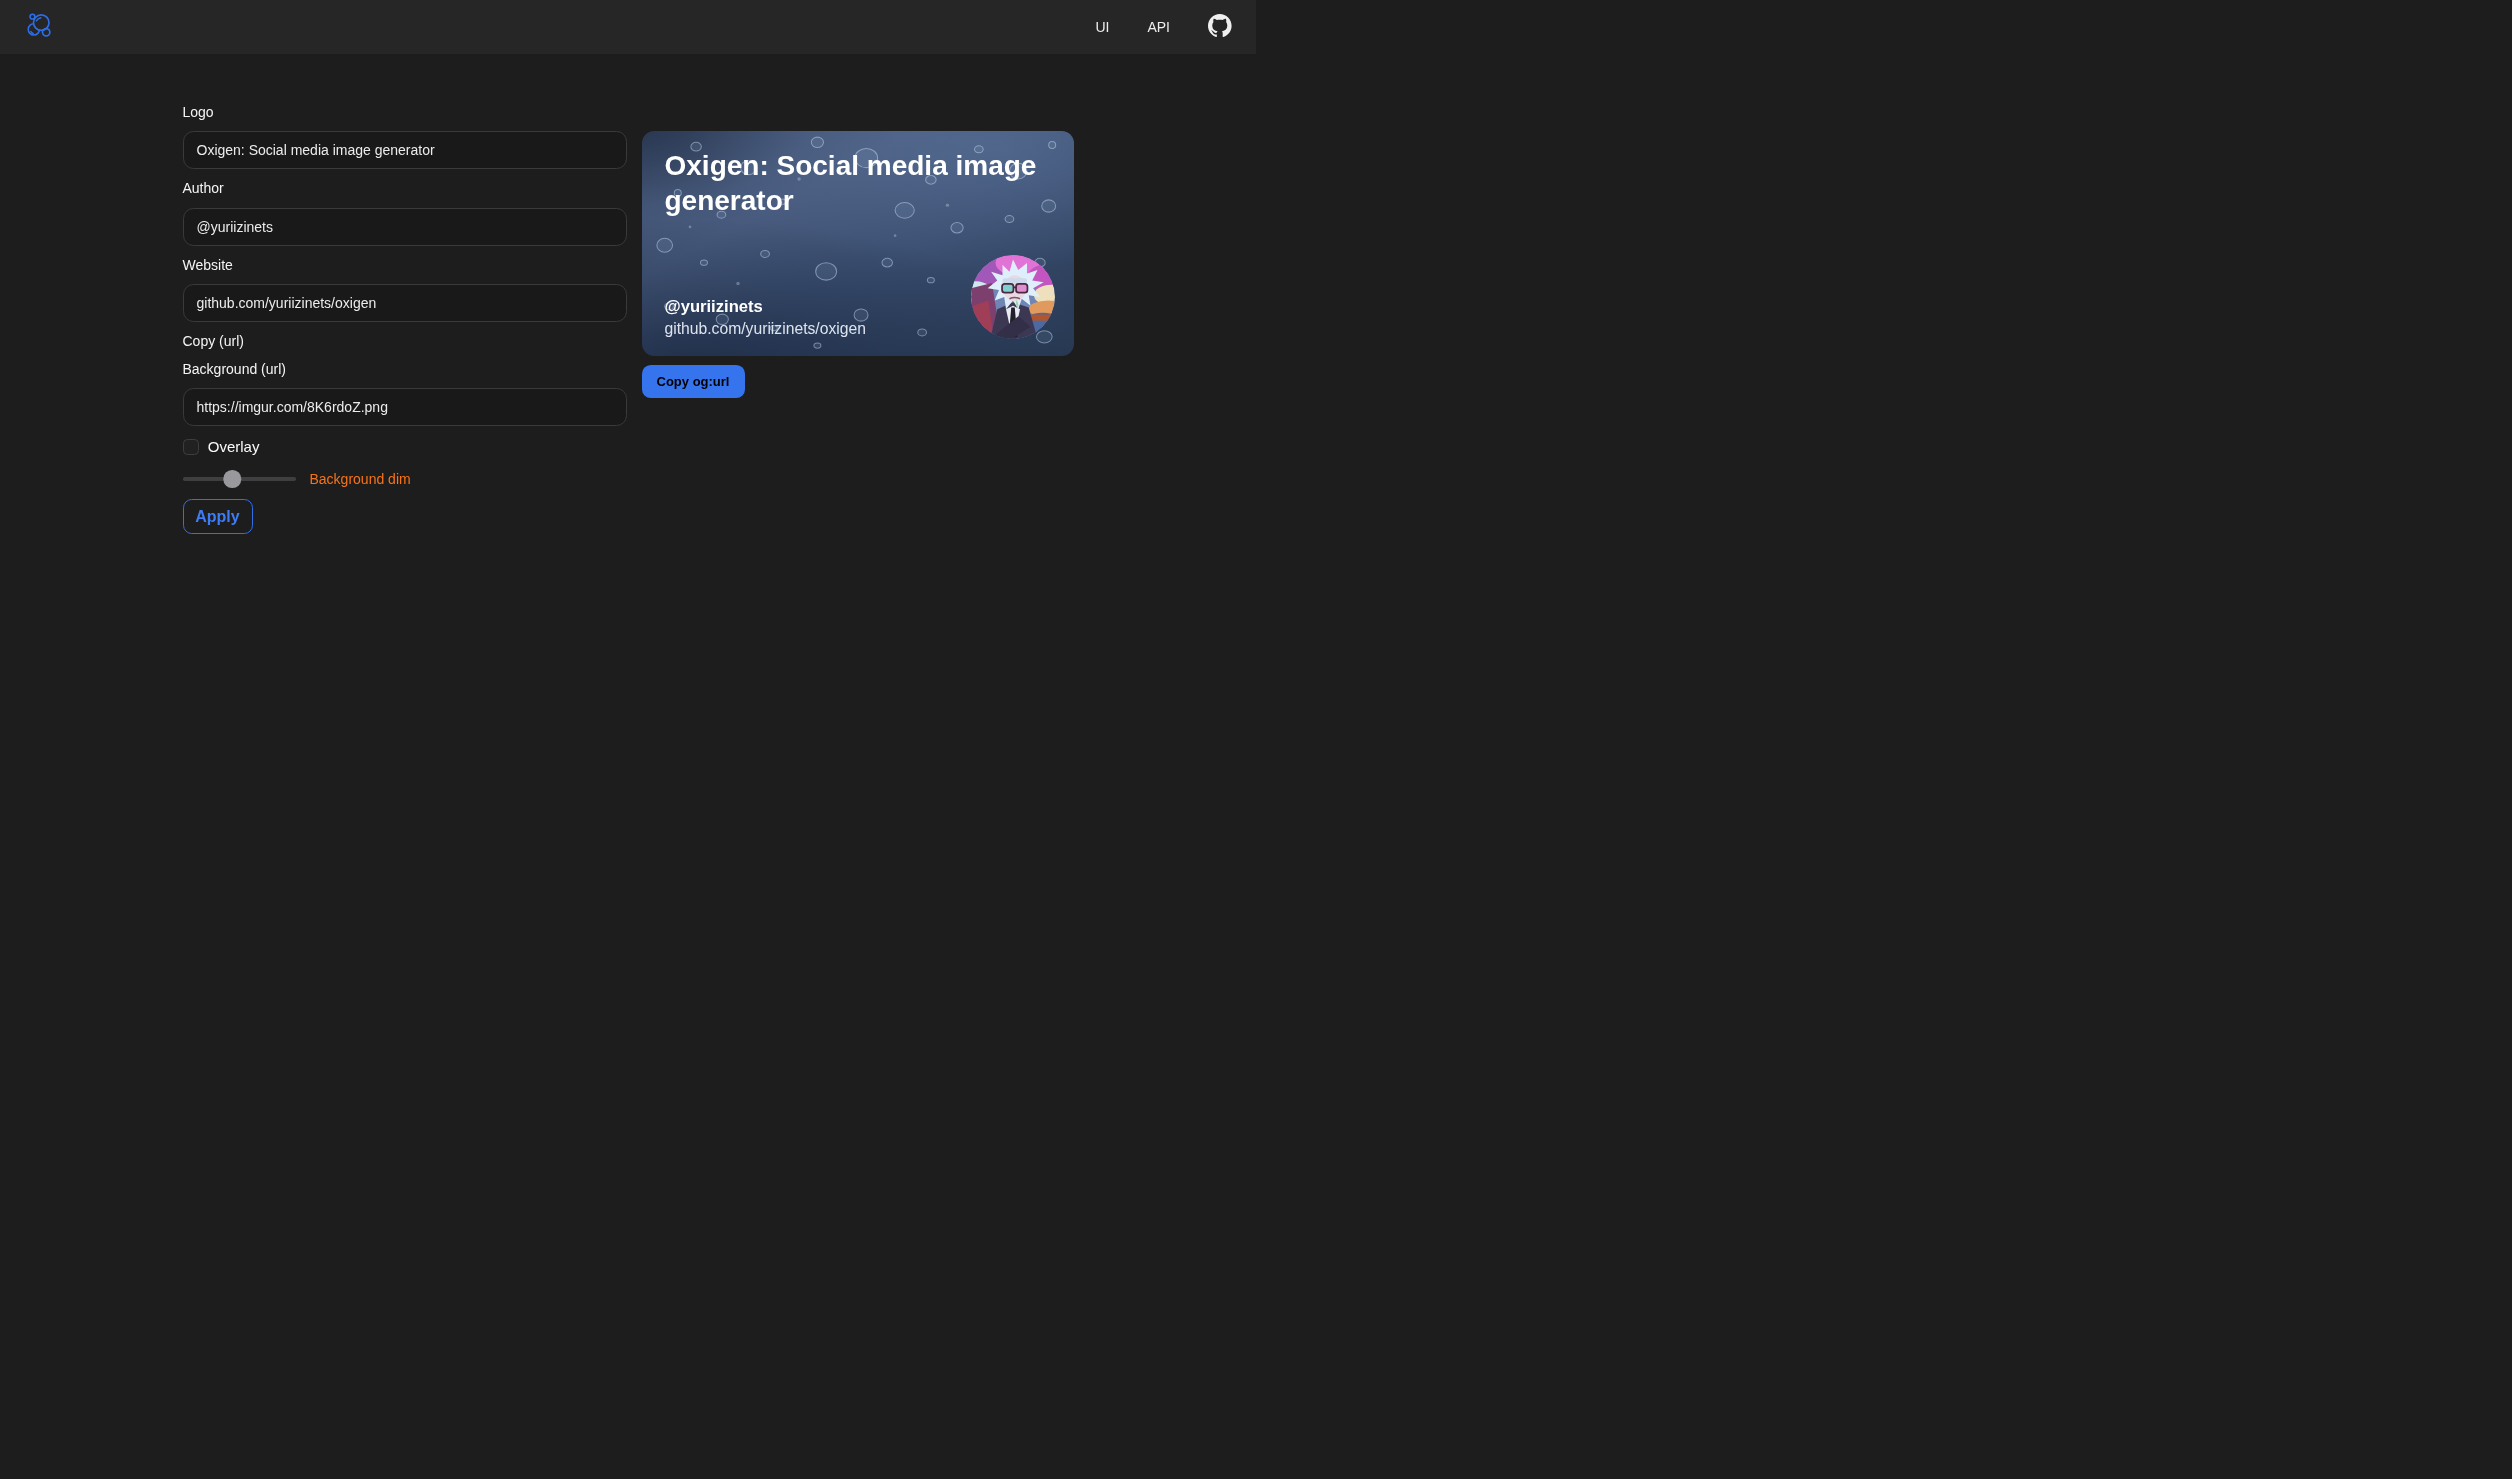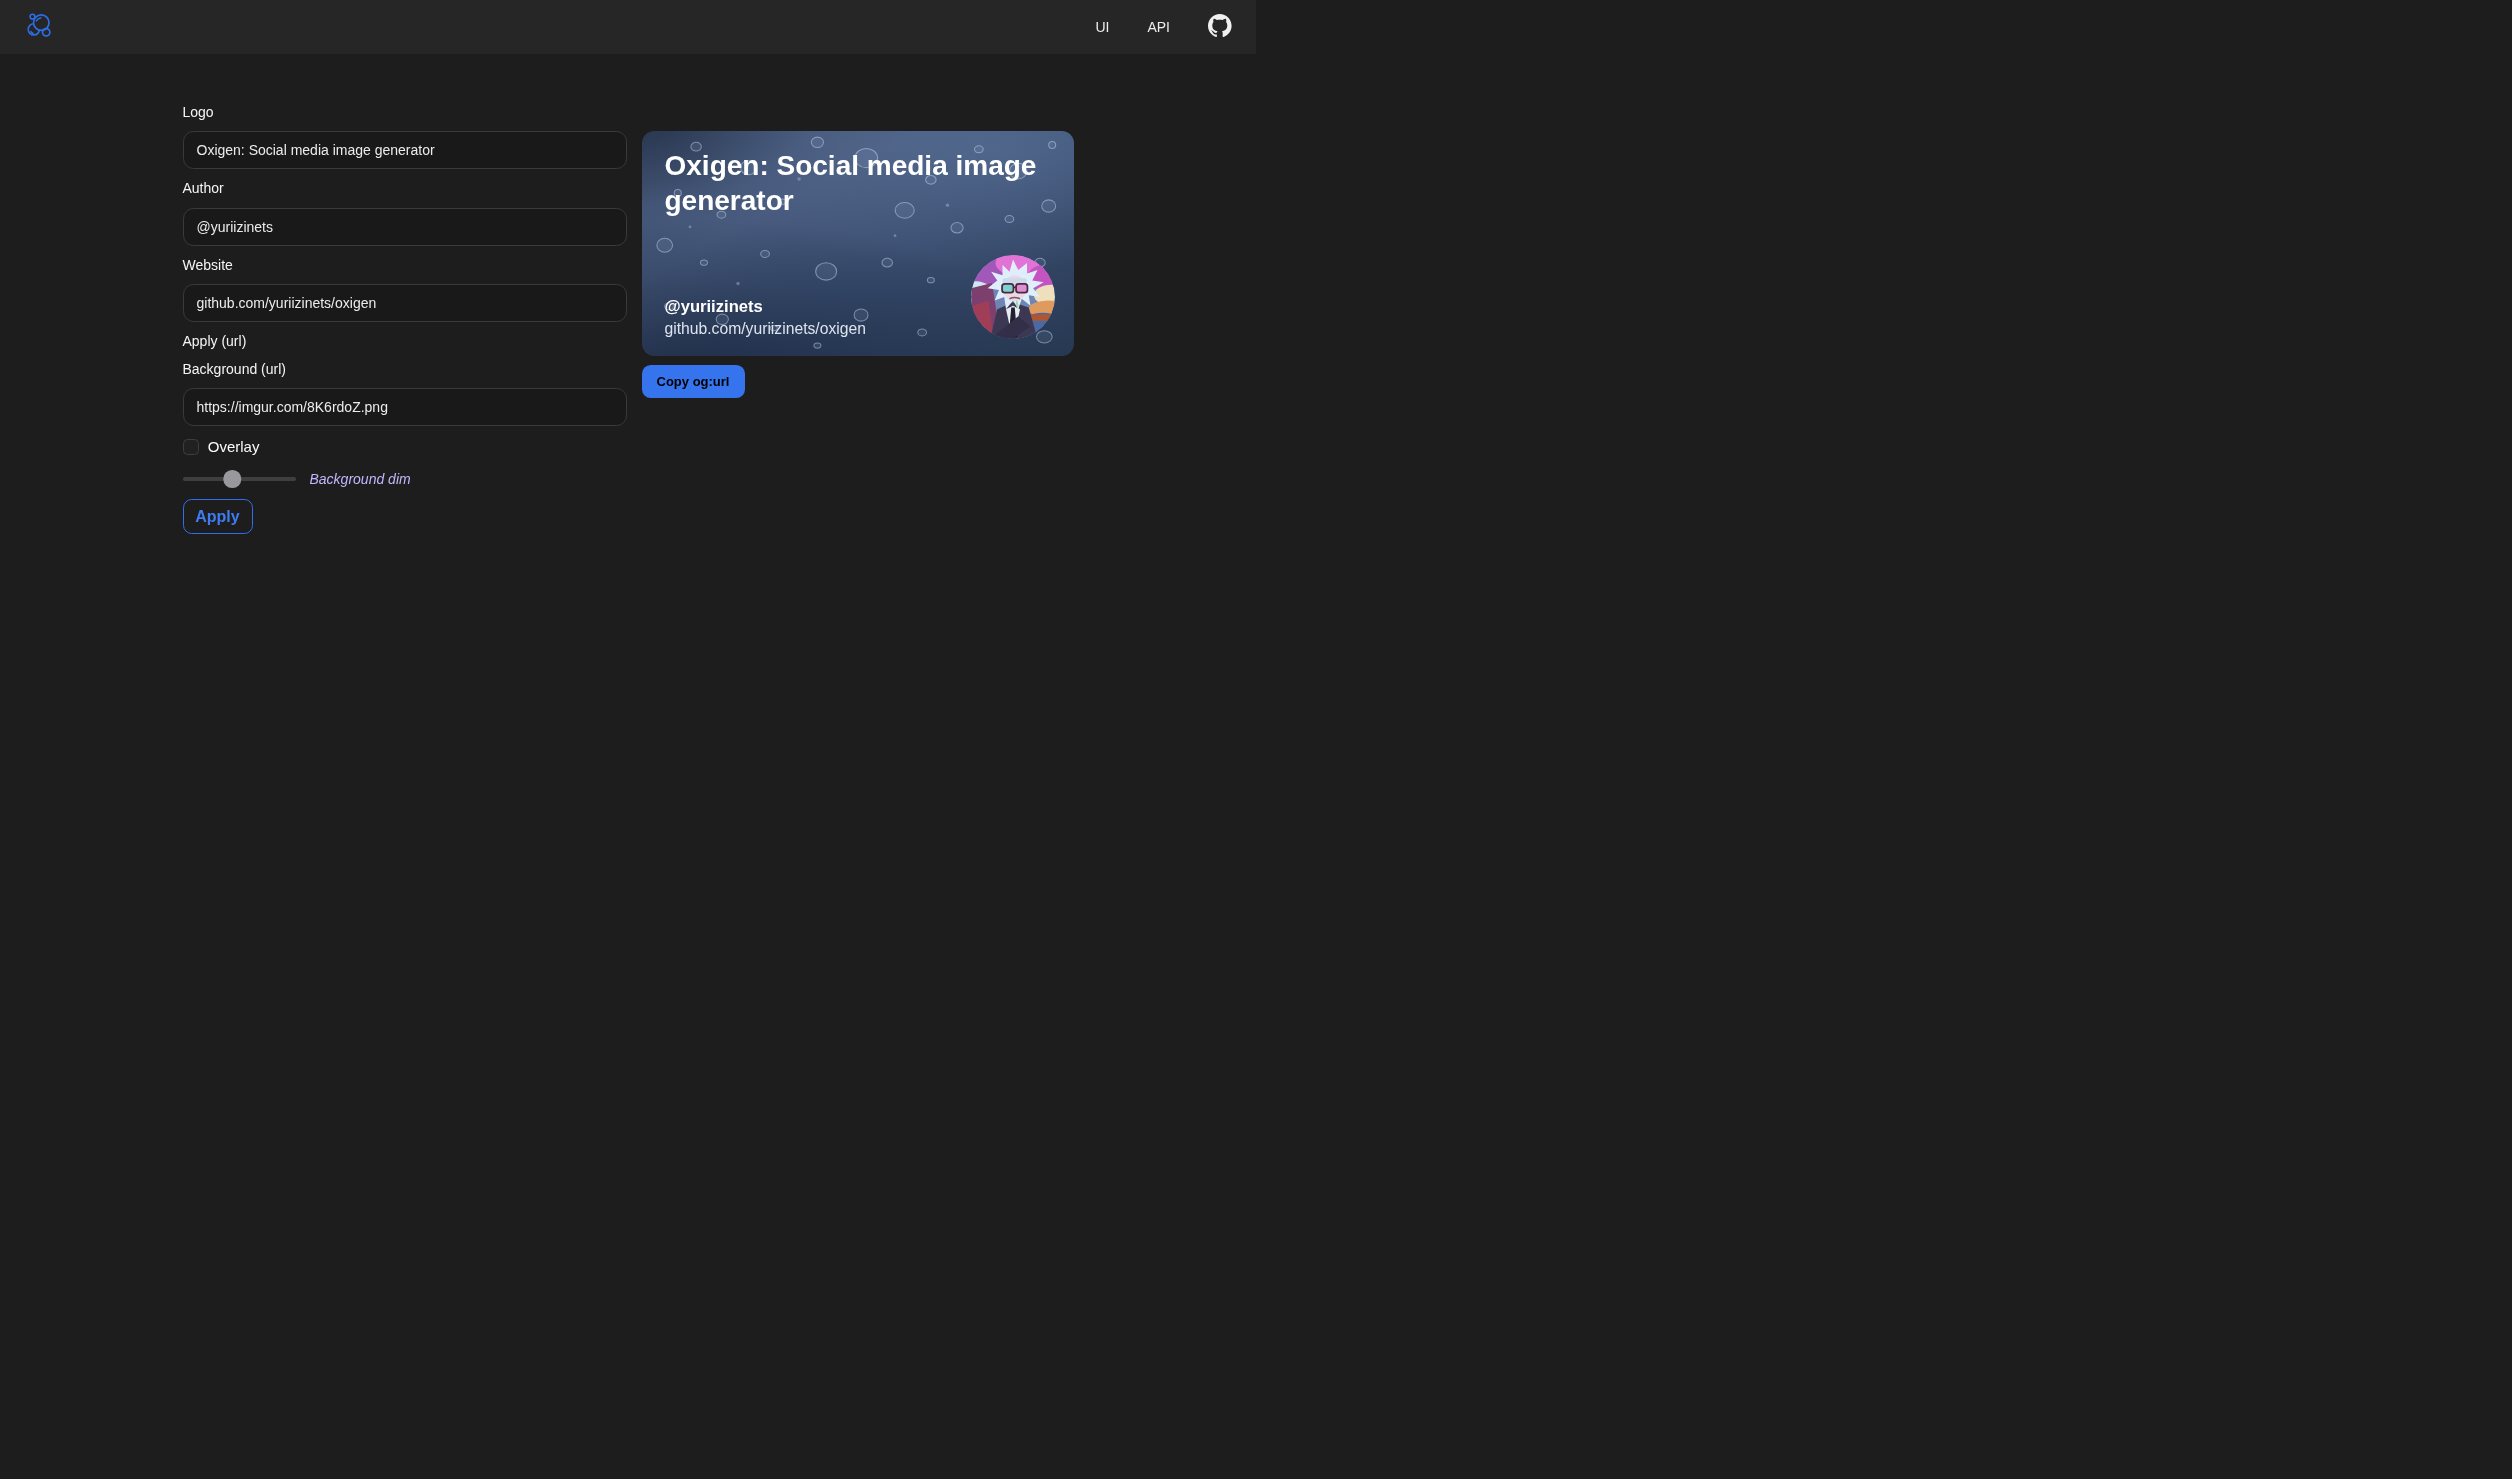--- a/index.html
+++ b/index.html
@@ -91,21 +91,21 @@
   }
   .slider-thumb {
     position:absolute;
     top:0;
     width:17.4px; height:17.4px;
     background:#98989d;
     border-radius:50%;
     transform:translateX(-50%);
     cursor:grab;
   }
-  .slider-label { font-size:14px; margin-left:14px; color:#c4b5fd;font-style:italic; }
+  .slider-label { font-size:14px; margin-left:14px; color:#f97316; }
 
   .apply-btn {
     margin-top:11.3px;
     width:70px; height:35px;
     background:transparent;
     border:1.7px solid #2f6fe9;
     border-radius:8.7px;
     color:#3f7bf2;
     font-size:16px;
     font-weight:bold;
@@ -211,21 +211,21 @@
       <label class="field-label">Author</label>
       <input class="text-input" type="text" value="@yuriizinets" style="">
     </div>
 
     <div class="field">
       <label class="field-label">Website</label>
       <input class="text-input" type="text" value="github.com/yuriizinets/oxigen" style="">
     </div>
 
     <div class="field">
-      <label class="field-label">Apply (url)</label>
+      <label class="field-label">Copy (url)</label>
     </div>
 
     <div class="field">
       <label class="field-label">Background (url)</label>
       <input class="text-input" type="text" value="https://imgur.com/8K6rdoZ.png" style="">
     </div>
 
     <div class="overlay-row">
       <input type="checkbox" class="checkbox" style="">
       <span class="overlay-label">Overlay</span>

